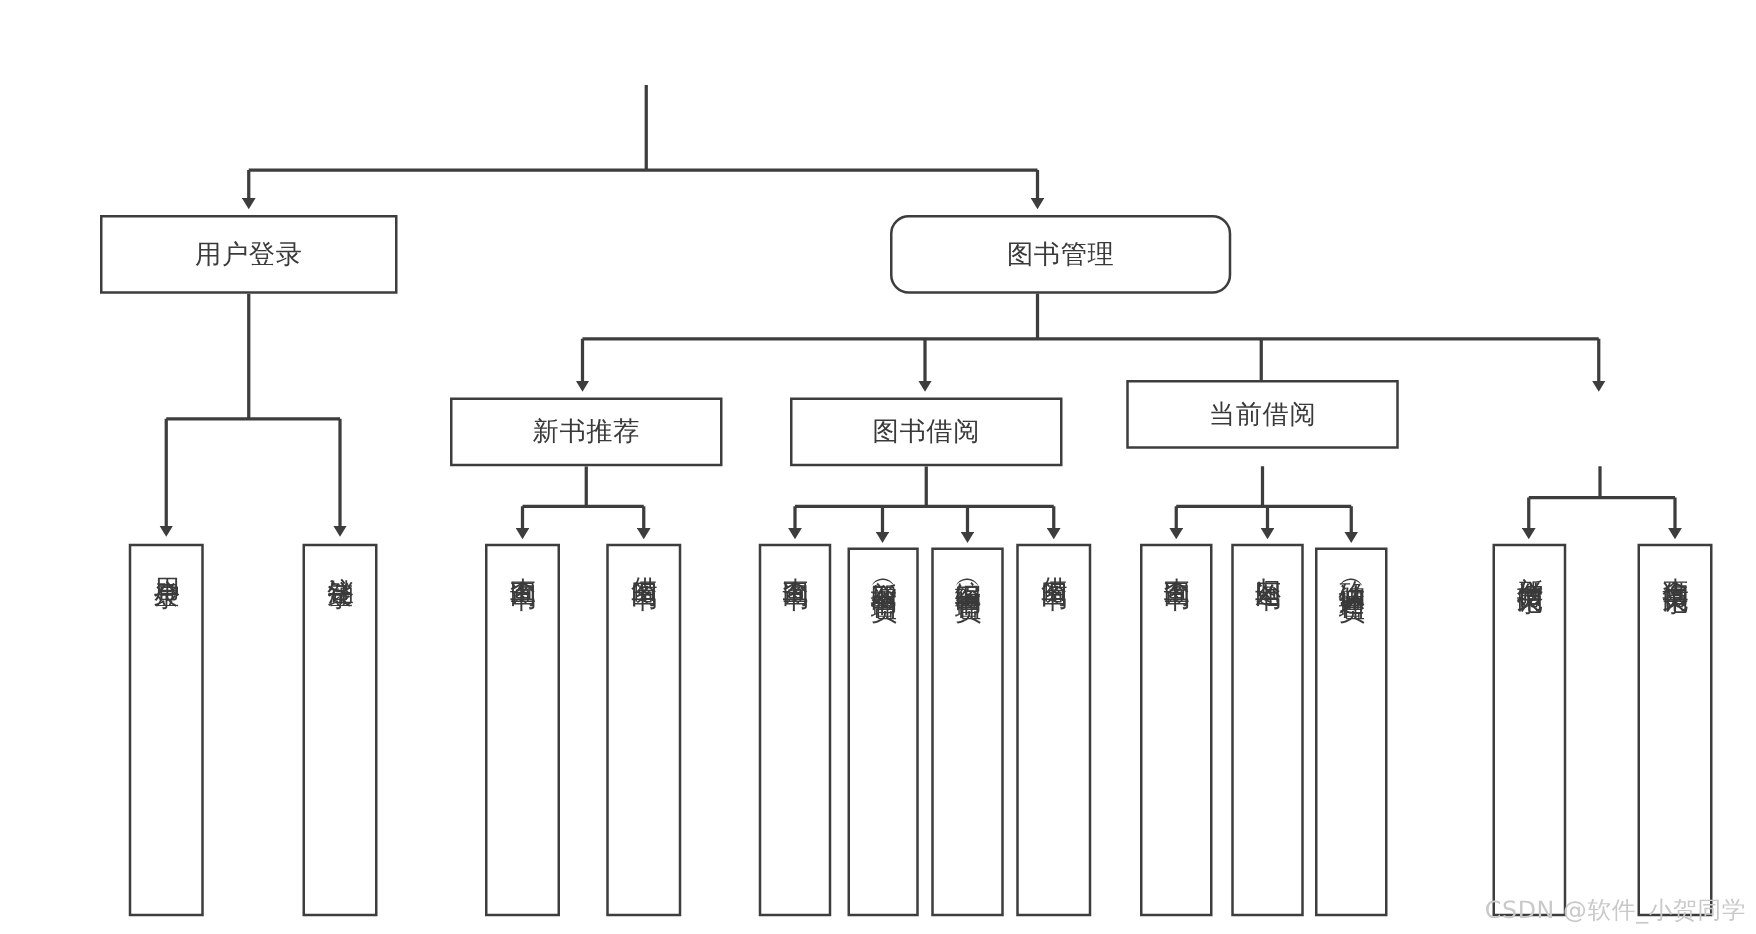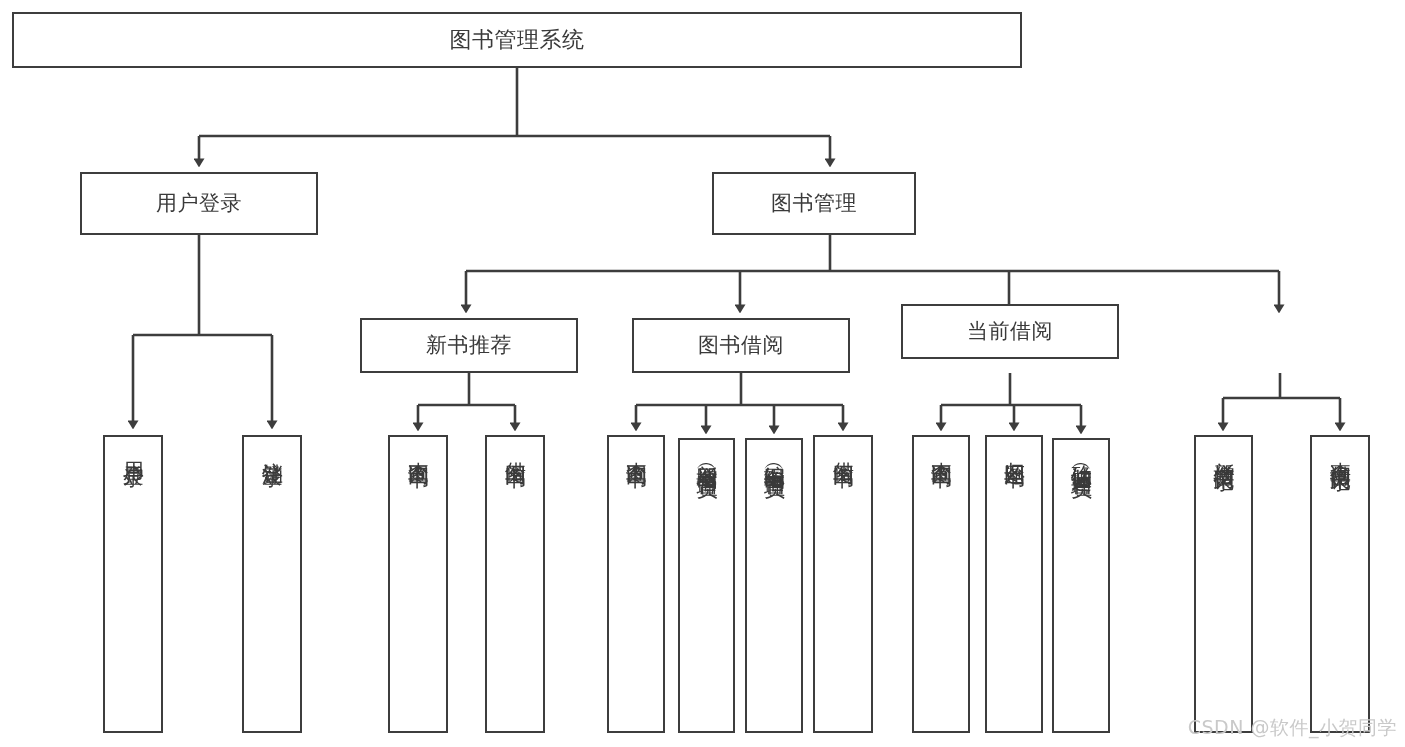--- a/index.html
+++ b/index.html
@@ -121,28 +121,25 @@
       <path d="M1014,405 L1014,423" marker-end="url(#arrow)"></path>
       <path d="M1081,405 L1081,426" marker-end="url(#arrow)"></path>
 
       <path d="M1280,373 L1280,398"></path>
       <path d="M1223,398 L1340,398"></path>
       <path d="M1223,398 L1223,423" marker-end="url(#arrow)"></path>
       <path d="M1340,398 L1340,423" marker-end="url(#arrow)"></path>
     </g>
   </svg>
 
-  <div class="node h root" style="left:12px; top:12px; width:1010px; height:56px;">
-    <span class="label">图书管理系统</span>
-  </div>
 
   <div class="node h" style="left:80px; top:172px; width:238px; height:63px;">
     <span class="label">用户登录</span>
   </div>
-  <div class="node h" style="left:712px; top:172px; width:204px; height:63px;">
+  <div class="node h" style="left:712px; top:172px; width:273px; height:63px;border-radius:15px;">
     <span class="label">图书管理</span>
   </div>
 
   <div class="node h" style="left:360px; top:318px; width:218px; height:55px;">
     <span class="label">新书推荐</span>
   </div>
   <div class="node h" style="left:632px; top:318px; width:218px; height:55px;">
     <span class="label">图书借阅</span>
   </div>
   <div class="node h" style="left:901px; top:304px; width:218px; height:55px;">

